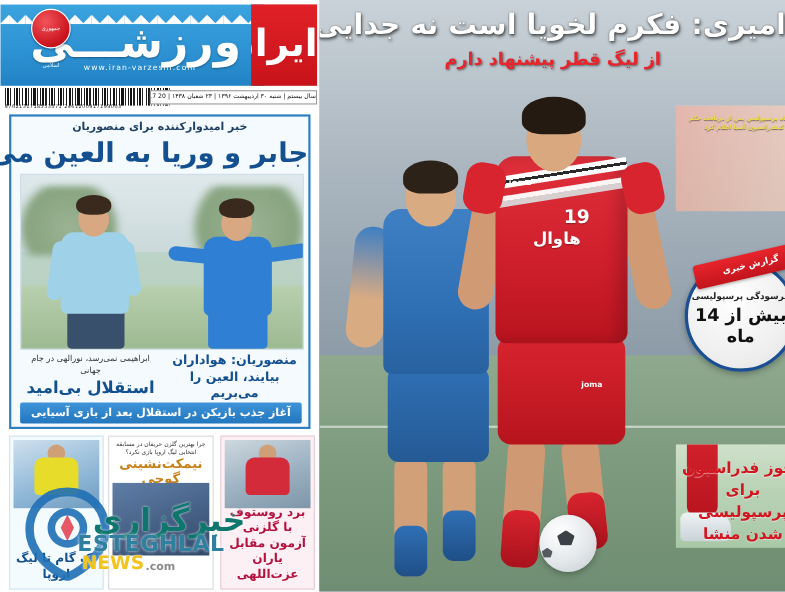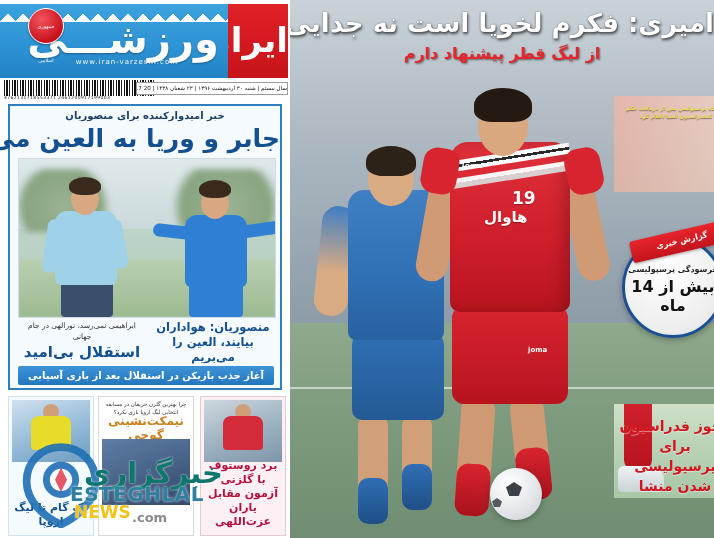--- a/index.html
+++ b/index.html
@@ -113,21 +113,21 @@
 
   
   .wm{position:absolute;left:18px;top:438px;width:200px;height:96px;pointer-events:none;}
   .wm-logo{position:absolute;left:0;top:4px;width:86px;height:86px;}
   .wm-txt-fa{position:absolute;left:66px;top:18px;font-size:29px;font-weight:bold;
      color:#0f766e;letter-spacing:-1px;text-shadow:0 0 2px rgba(255,255,255,.9);}
   .wm-est{position:absolute;left:52px;top:44px;font-size:20px;font-weight:bold;
      color:#2f7f9e;letter-spacing:.5px;direction:ltr;text-shadow:0 0 3px rgba(255,255,255,.9);}
   .wm-news{position:absolute;left:56px;top:64px;font-size:17px;font-weight:bold;
      color:#f2c41b;direction:ltr;text-shadow:0 0 2px rgba(255,255,255,.9);}
-  .wm-com{position:absolute;left:114px;top:72px;font-size:13px;font-weight:bold;
+  .wm-com{position:absolute;left:114px;top:72px;font-size:10px;font-weight:bold;
      color:#8a8a8a;direction:ltr;}
 
   
   .right-col{position:absolute;left:290px;top:0;width:424px;height:538px;overflow:hidden;
      background:linear-gradient(180deg,#cfd6dc 0%,#b9c3cb 18%,#8fa0ad 45%,#77909f 70%,#6d8a98 100%);padding-left:24px;}
   .stadium{position:absolute;left:0;top:0;width:100%;height:62%;
      background:linear-gradient(180deg,#c9d2d8 0%,#aeb9c2 40%,#8b9aa6 100%);}
   .pitch{position:absolute;left:0;bottom:0;width:100%;height:40%;
      background:linear-gradient(180deg,#8fa98e 0%,#7f9c80 40%,#6f8d72 100%);}
   .pitch-line{position:absolute;left:0;width:100%;height:2px;background:rgba(255,255,255,.55);}

